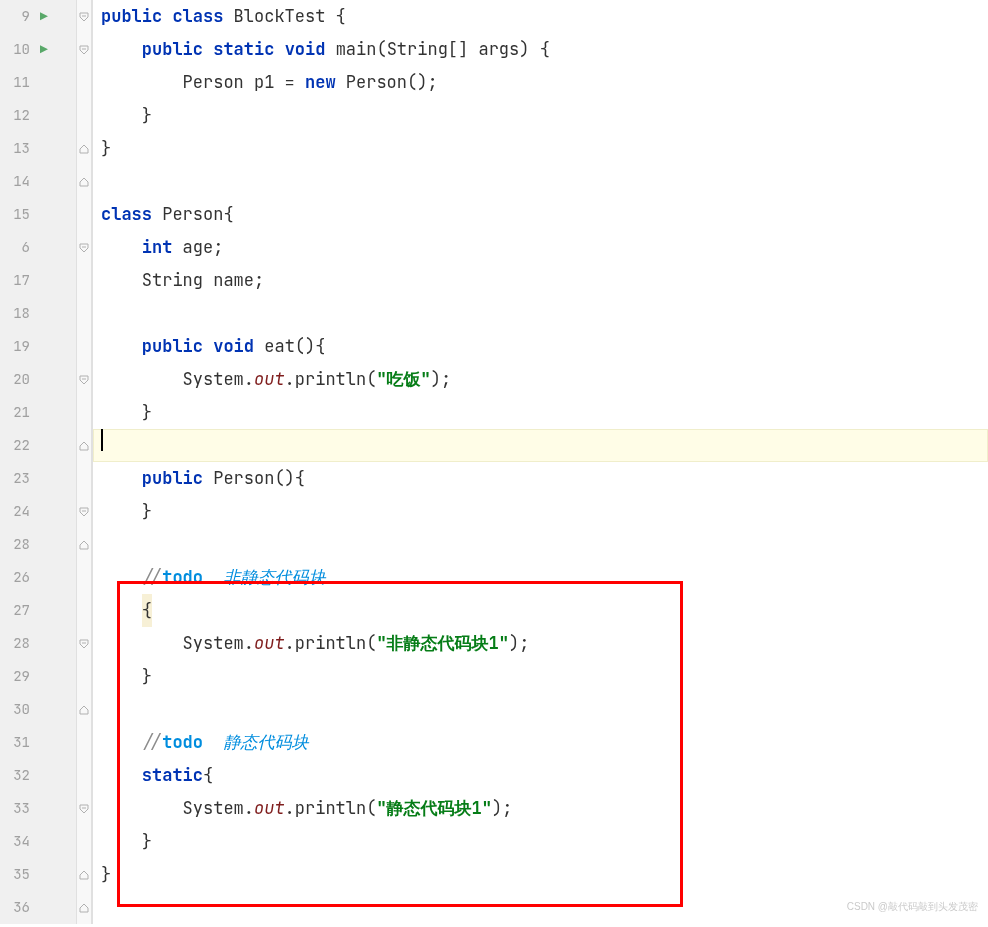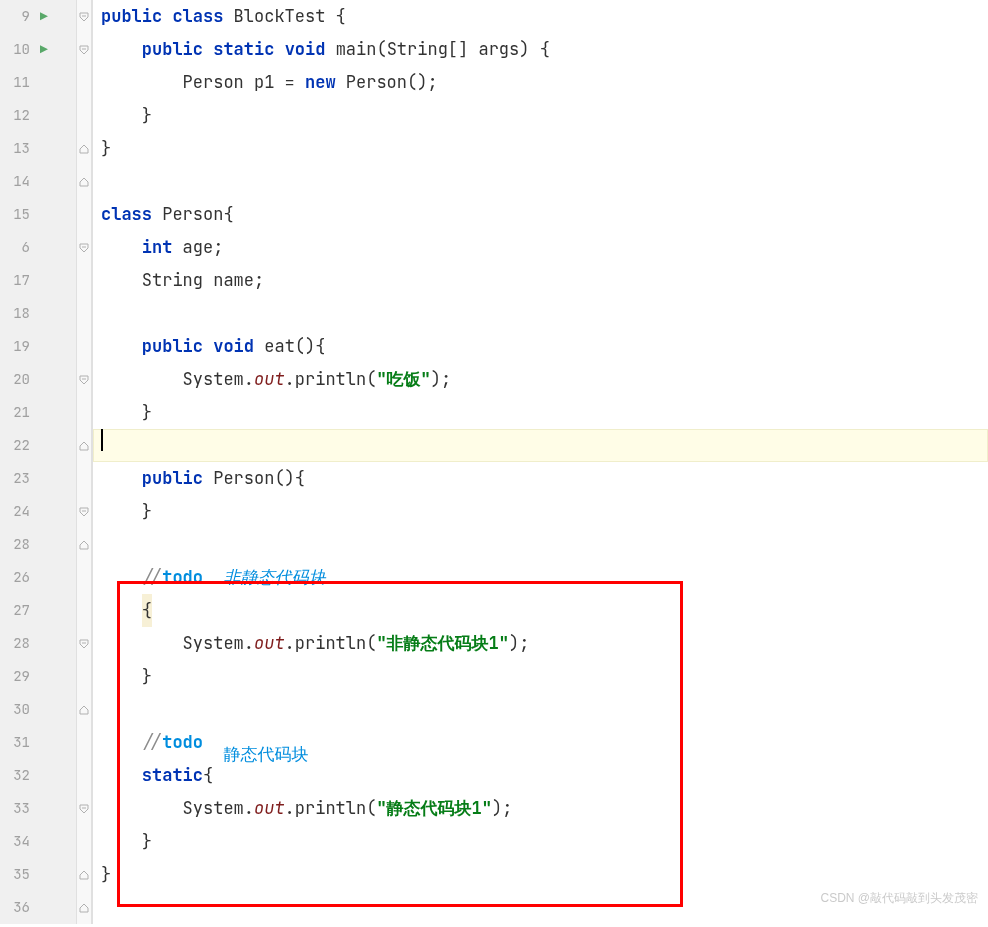--- a/index.html
+++ b/index.html
@@ -90,24 +90,24 @@
     border: 3px solid #ff0000;
     left: 24px;
     top: 581px;
     width: 560px;
     height: 320px;
     pointer-events: none;
   }
   .watermark {
     position: absolute;
     right: 10px;
-    bottom: 12px;
+    bottom: 4px;
     color: rgba(120,120,120,0.4);
     font-family: sans-serif;
-    font-size: 12px;
+    font-size: 10px;
     text-align: center;
   }
 </style>
 </head>
 <body>
 
 <div class="editor">
   <div class="gutter" id="gutter">
       <div class="gutter-row">
         <span class="lineno">9</span>
@@ -306,20 +306,20 @@
       <div class="code-line"><span>    }</span></div>
       <div class="code-line active-line"><span class="caret"></span></div>
       <div class="code-line"><span>    </span><span class="kw">public</span><span> Person(){</span></div>
       <div class="code-line"><span>    }</span></div>
       <div class="code-line"><span></span></div>
       <div class="code-line"><span>    </span><span class="cmt">//</span><span class="todo">todo</span><span style="color: rgb(0, 141, 222); font-style: italic;">  非静态代码块</span></div>
       <div class="code-line"><span>    </span><span class="warn-bg">{</span></div>
       <div class="code-line"><span>        System.</span><span class="fld">out</span><span>.println(</span><span class="str">"非静态代码块1"</span><span>);</span></div>
       <div class="code-line"><span>    }</span></div>
       <div class="code-line"><span></span></div>
-      <div class="code-line"><span>    </span><span class="cmt">//</span><span class="todo">todo</span><span style="color: rgb(0, 141, 222);  margin-top: 12px;">  静态代码块</span></div>
+      <div class="code-line"><span>    </span><span class="cmt">//</span><span class="todo">todo</span><span style="color: rgb(0, 141, 222); font-style: italic;">  静态代码块</span></div>
       <div class="code-line"><span>    </span><span class="kw">static</span><span>{</span></div>
       <div class="code-line"><span>        System.</span><span class="fld">out</span><span>.println(</span><span class="str">"静态代码块1"</span><span>);</span></div>
       <div class="code-line"><span>    }</span></div>
       <div class="code-line"><span>}</span></div>
     </div>
 </div>
 <div class="watermark">CSDN @敲代码敲到头发茂密</div>
 
 </body></html>

